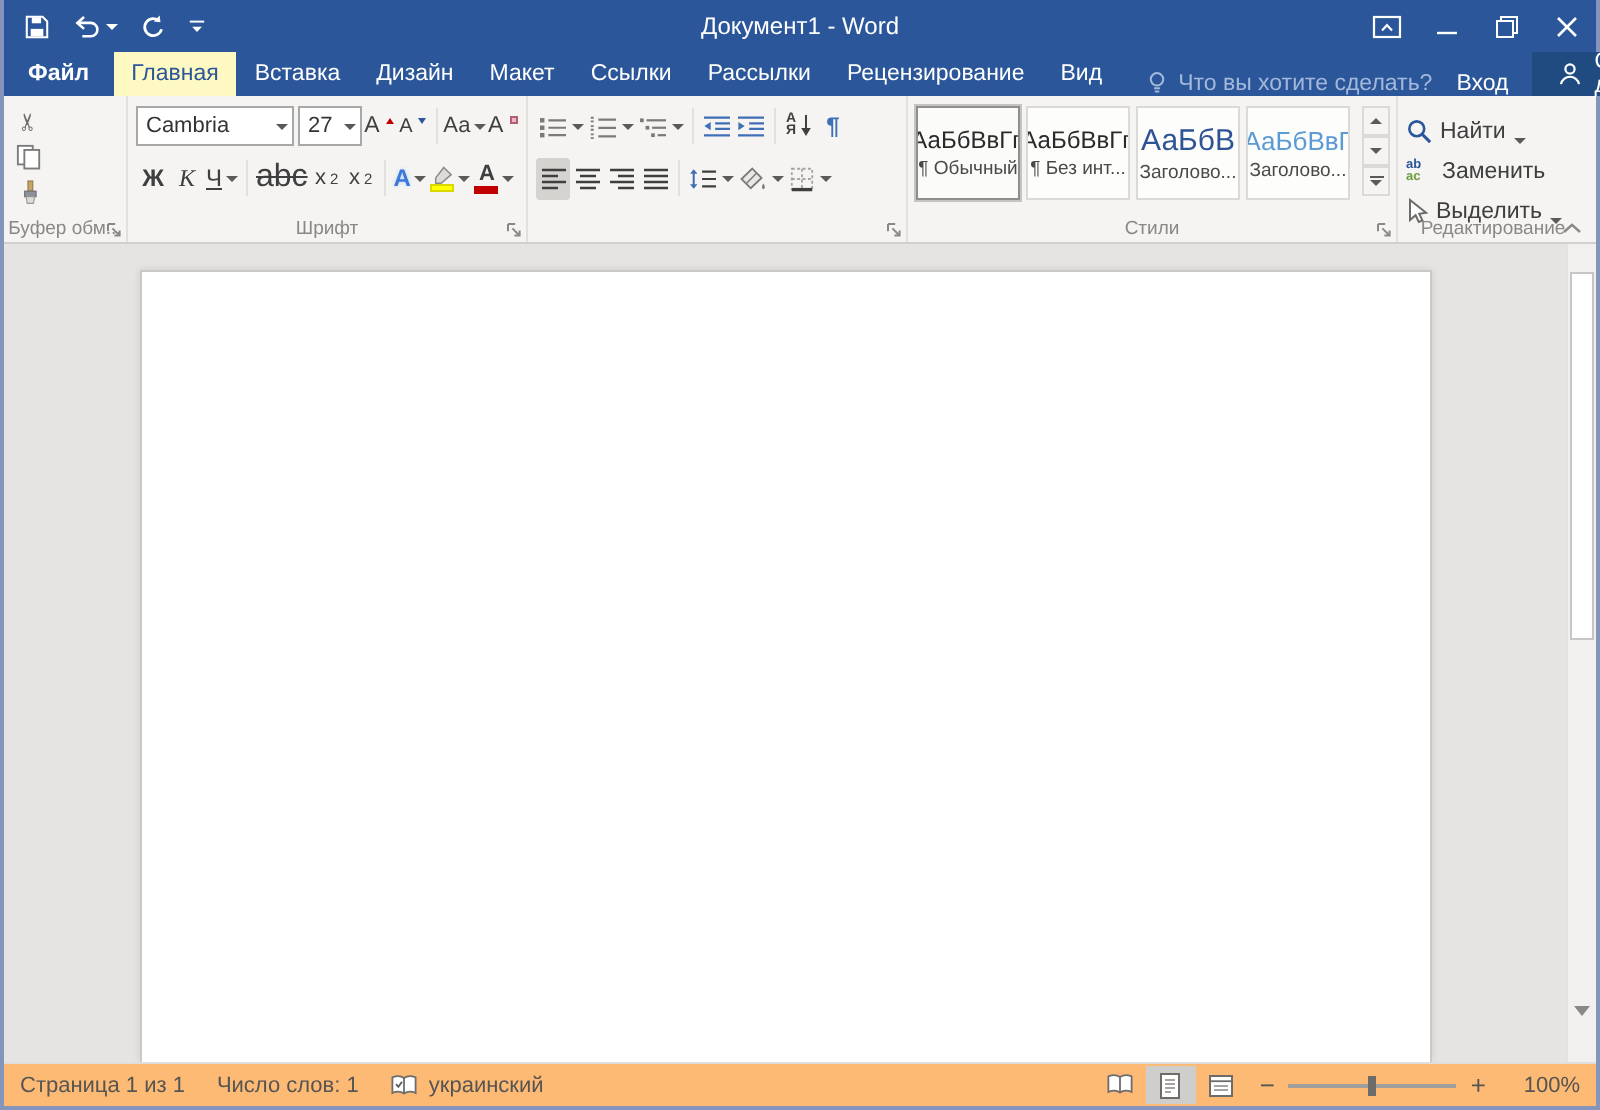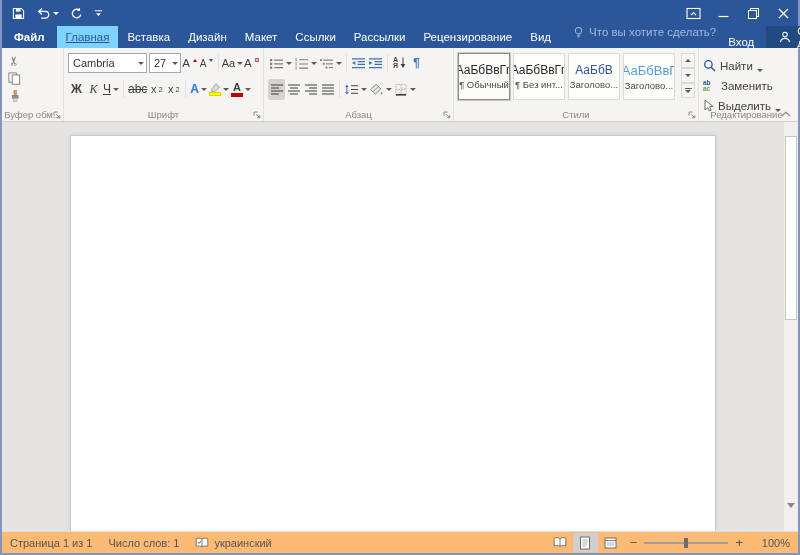--- a/index.html
+++ b/index.html
@@ -11,22 +11,22 @@
   .titlebar { height:26px; background:#2b579a; display:flex; align-items:center; position:relative; color:#fff; }
   .qat { display:flex; align-items:center; gap:11px; margin-left:10px; z-index:2; }
   .qat .qbtn { display:flex; align-items:center; gap:2px; cursor:default; }
   .title { position:absolute; left:0; right:0; text-align:center; font-size:12px; color:#fff; }
   .win-controls { margin-left:auto; display:flex; z-index:2; }
   .win-controls .wbtn { width:30px; height:26px; display:flex; align-items:center; justify-content:center; }
   
   .tabrow { height:22px; background:#2b579a; display:flex; align-items:stretch; color:#fff; font-size:11.5px; }
   .tab { display:flex; align-items:center; padding:0 9px; white-space:nowrap; }
   .tab.file { padding:0 12px; font-weight:bold; }
-  .tab.active { background:#7dd3fc; color:#2b579a;text-decoration:underline; }
-  .tellme { display:flex; align-items:flex-start; gap:5px; margin-left:13px; color:#a3b8da; white-space:nowrap; }
+  .tab.active { background:#fef9c3; color:#2b579a; }
+  .tellme { display:flex; align-items:flex-end; gap:5px; margin-left:13px; color:#a3b8da; white-space:nowrap; }
   .signin { margin-left:auto; display:flex; align-items:flex-end; padding:0 12px; }
   .share { display:flex; align-items:center; gap:6px; background:#204b80; padding:0 13px; }
   
   .ribbon { height:74px; background:#f5f4f2; border-bottom:1px solid #d2d0ce; display:flex; position:relative; }
   .group { position:relative; border-right:1px solid #e2e0dd; padding:3px 3px 15px 4px; }
   .group-label { position:absolute; bottom:1px; left:0; right:0; text-align:center; font-size:9.5px; color:#8a8886;
                  display:flex; align-items:center; justify-content:center; gap:3px; white-space:nowrap; }
   .launcher { position:absolute; right:2px; bottom:2px; }
   .row { display:flex; align-items:center; height:24px; }
   .row + .row { margin-top:2px; }
@@ -39,38 +39,38 @@
            font-size:11px; color:#333; padding:0 2px 0 4px; }
   
   .paste-area { display:flex; }
   .paste-big { display:flex; flex-direction:column; align-items:center; width:36px; font-size:10.5px; color:#3f3f3f; padding-top:1px; }
   .clip-side { display:flex; flex-direction:column; justify-content:flex-start; gap:3px; padding-top:2px; }
   .clip-side .btn { height:15px; }
   
   .b-bold { font-weight:bold; }
   .b-italic { font-style:italic; font-family:"Liberation Serif","DejaVu Serif",serif; }
   .b-underline { text-decoration:underline; }
-  .b-strike { text-decoration:line-through; font-size:12px; }
+  .b-strike { text-decoration:line-through; font-size:16px; }
   .b-sub sub,.b-sup sup { font-size:7.5px; }
   .fx { color:#3b78d8; text-shadow:0 0 2px #b9d4f7; font-weight:bold; }
   .colorbtn { display:inline-flex; flex-direction:column; align-items:center; line-height:1; }
   .colorbtn .bar { width:12px; height:3.5px; margin-top:0.5px; }
   .grow-shrink { position:relative; font-size:11.5px; }
   .tinyup { width:0;height:0;border-left:2.5px solid transparent;border-right:2.5px solid transparent;border-bottom:3px solid #c00000; margin-left:1px; margin-bottom:6px;}
   .tinydn { width:0;height:0;border-left:2.5px solid transparent;border-right:2.5px solid transparent;border-top:3px solid #2b579a; margin-left:1px; margin-bottom:6px;}
   .eraser { width:6px; height:4px; background:#f0b7c0; border:0.5px solid #b06070; margin-left:1px; margin-bottom:6px; }
   
   .sortstack { display:flex; flex-direction:column; font-size:7px; line-height:6.5px; font-weight:bold; color:#3f3f3f; }
   
   .styles-wrap { display:flex; gap:3px; }
   .style-item { width:53px; height:47px; border:1px solid #dcdad7; background:#fdfdfc; display:flex; flex-direction:column;
                 align-items:center; justify-content:center; overflow:hidden; }
   .style-item.selected { border:1px solid #908e8c; box-shadow:0 0 0 1px #c6c4c2; background:#fbfbfa; }
   .style-prev { font-size:12px; color:#2a2a2a; white-space:nowrap; }
-  .style-prev.h1 { color:#2f5496; font-size:12px; }
+  .style-prev.h1 { color:#2f5496; font-size:15px; }
   .style-prev.h2 { color:#5b9bd5; font-size:13px; }
   .style-name { font-size:9.5px; color:#4a4a48; white-space:nowrap; margin-top:2px; }
   .gal-col { display:flex; flex-direction:column; margin-left:3px; }
   .gal-btn { width:14px; height:15px; border:1px solid #dcdad7; background:#f5f4f2; display:flex; align-items:center; justify-content:center; flex-direction:column; gap:1px; }
   .tri-up { width:0;height:0;border-left:3px solid transparent;border-right:3px solid transparent;border-bottom:3.5px solid #5a5a58; }
   .tri-dn { width:0;height:0;border-left:3px solid transparent;border-right:3px solid transparent;border-top:3.5px solid #5a5a58; }
   .more-line { width:7px; height:1.2px; background:#5a5a58; }
   
   .edit-col { display:flex; flex-direction:column; gap:2px; padding-top:3px; }
   .edit-row { display:flex; align-items:flex-end; gap:4px; height:18px; font-size:11.5px; color:#3f3f3f; white-space:nowrap; }
@@ -134,20 +134,21 @@
       </div>
       <div class="qbtn">
         <span>
           <svg width="9" height="9" viewBox="0 0 10 10">
               <path d="M1 2 H9" stroke="#fff" stroke-width="1.1"></path>
               <path d="M2.3 4.8 L5 7.8 L7.7 4.8 Z" fill="#fff"></path>
             </svg>
         </span>
       </div>
     </div>
+    <div class="title">Документ1 - Word</div>
     <div class="win-controls">
       <div class="wbtn">
         <svg width="15" height="13" viewBox="0 0 15 13">
             <rect x="1" y="1.5" width="13" height="10" fill="none" stroke="#fff" stroke-width="1.1"></rect>
             <path d="M5 8.2 L7.5 5.6 L10 8.2" fill="none" stroke="#fff" stroke-width="1.1"></path>
           </svg>
       </div>
       <div class="wbtn">
         <svg width="11" height="11">
             <path d="M0.5 8.5 H10.5" stroke="#fff" stroke-width="1.2"></path>
@@ -438,23 +439,20 @@
         </div>
         <div class="btn">
           <svg width="14" height="13" viewBox="0 0 14 14">
               <rect x="1.5" y="1.5" width="11" height="11" fill="none" stroke="#a6a4a2" stroke-dasharray="1.6 1.3"></rect>
               <path d="M7 1.5 V12.5 M1.5 7 H12.5" stroke="#a6a4a2" stroke-dasharray="1.6 1.3"></path>
               <path d="M1.5 12.7 H12.5" stroke="#3f3f3f" stroke-width="1.8"></path>
             </svg>
           <span class="caret"></span>
         </div>
       </div>
-      <div class="group-label">
-          <span>Абзац</span>
-        </div>
       <div class="launcher">
         <svg width="8" height="8">
             <path d="M1 1 H4.6 M1 1 V4.6" stroke="#8a8886"></path>
             <path d="M3.2 3.2 L6.4 6.4" stroke="#8a8886"></path>
             <path d="M6.8 4.2 V6.8 H4.2" fill="none" stroke="#8a8886"></path>
           </svg>
       </div>
     </div>
 
     <div class="group" style="width:245px;">

